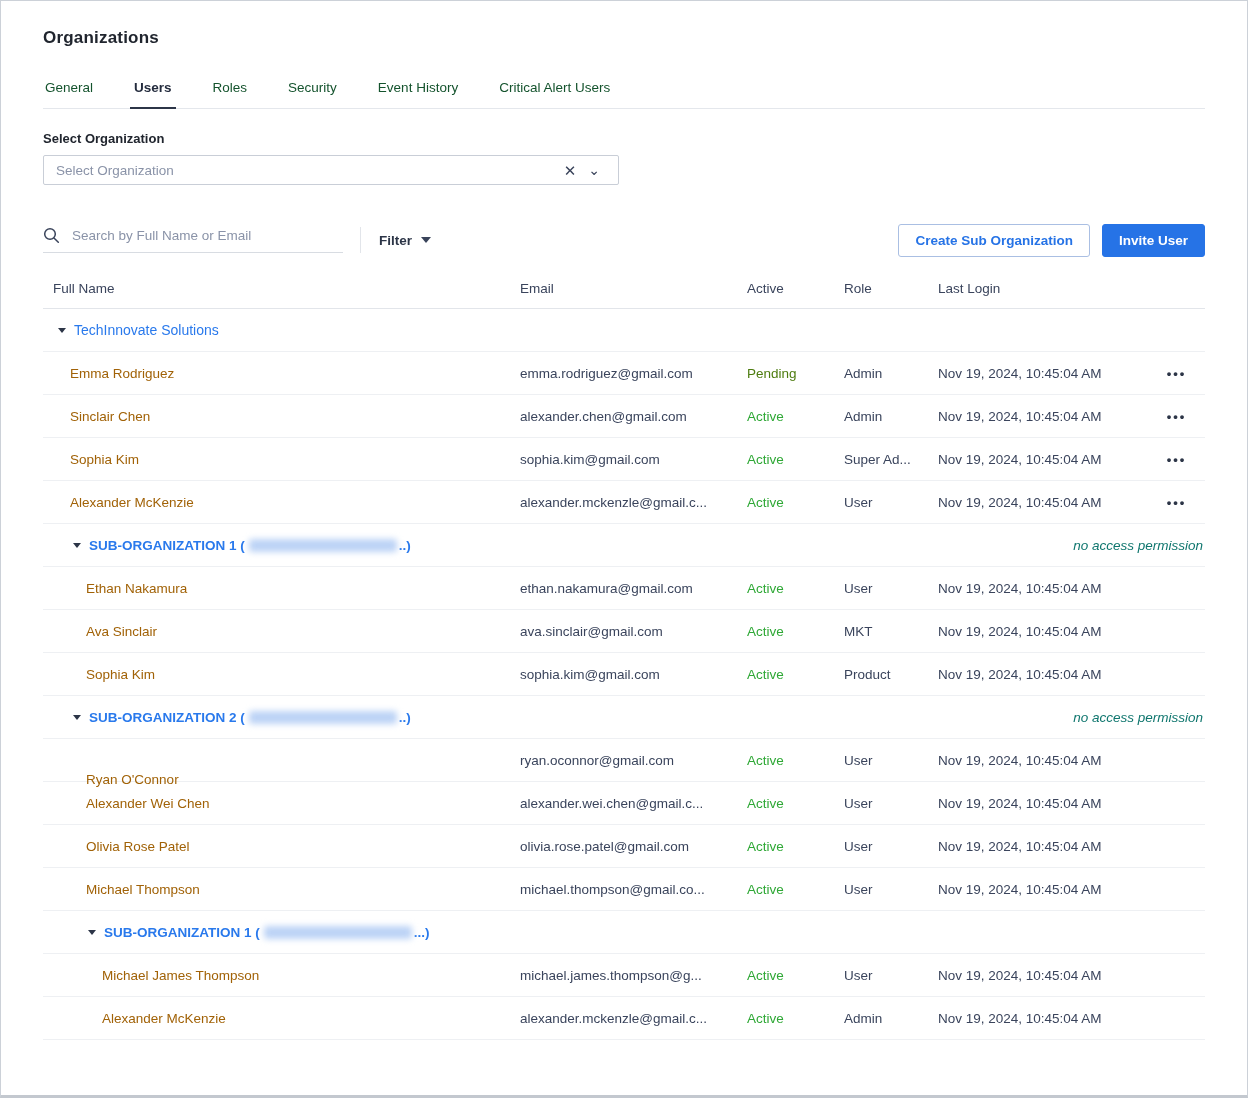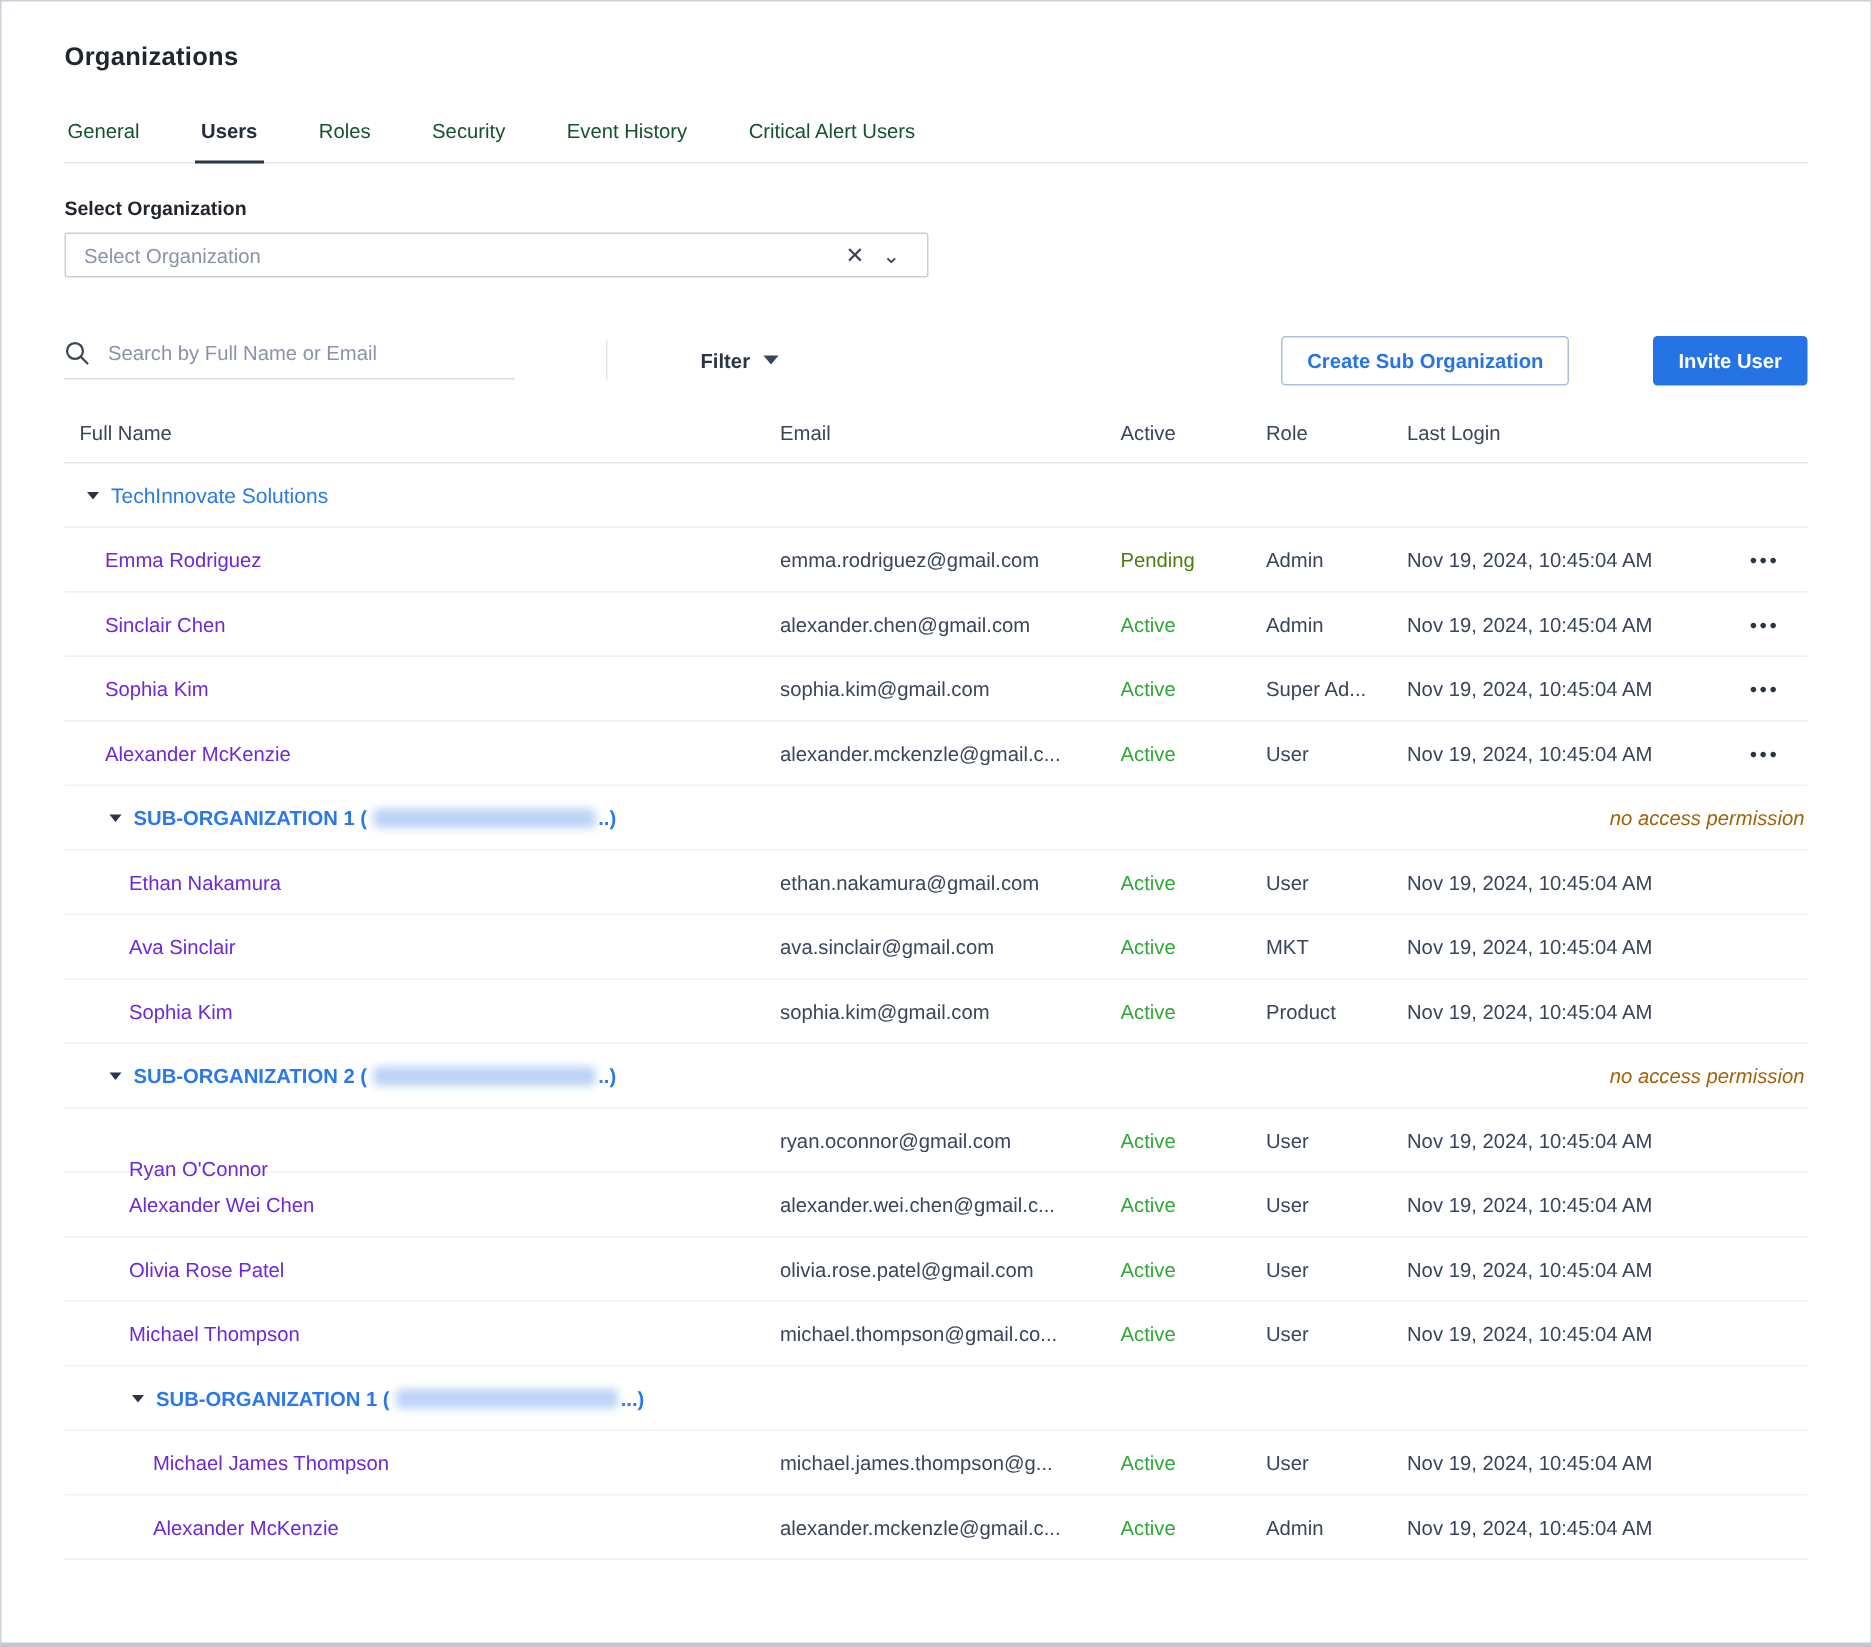--- a/index.html
+++ b/index.html
@@ -19,49 +19,49 @@
   
   .select-label { margin-top:22px; font-size:13px; font-weight:700; color:#20252e; }
   .org-select {
     margin-top:9px; width:576px; height:30px; border:1px solid #c9ced7; border-radius:2px;
     display:flex; align-items:center; padding:0 12px; cursor:pointer; background:#fff;
   }
   .org-select .ph { flex:1; font-size:13.5px; color:#8a93a8; }
   .org-select .ico { color:#39435a; font-size:14px; line-height:1; padding:0 6px; cursor:pointer; }
   .org-select .ico.x { font-size:15px; }
   
-  .toolbar { margin-top:38px; display:flex; align-items:center; height:34px;gap:44px; }
+  .toolbar { margin-top:38px; display:flex; align-items:center; height:34px; }
   .searchbox { display:flex; align-items:center; width:300px; border-bottom:1px solid #d8dce2; padding-bottom:8px; }
   .searchbox svg { flex:0 0 auto; }
   .searchbox input { border:none; outline:none; flex:1; font-size:13.5px; color:#39435a; margin-left:12px; font-family:"Liberation Sans", sans-serif; }
   .searchbox input::placeholder { color:#8a93a8; }
   .vdiv { width:1px; height:26px; background:#e2e5ea; margin:0 18px 0 17px; }
   .filter { display:flex; align-items:center; gap:9px; font-size:13.5px; color:#2c3547; font-weight:700; cursor:pointer; }
   .caret-down { width:0; height:0; border-left:5px solid transparent; border-right:5px solid transparent; border-top:6px solid #39435a; display:inline-block; }
   .spacer { flex:1; }
   .btn { height:33px; border-radius:3px; font-size:13.5px; font-weight:700; padding:0 16px; cursor:pointer; font-family:"Liberation Sans", sans-serif; }
   .btn.outline { background:#fff; border:1px solid #aabfe3; color:#2673E6; margin-right:12px; }
   .btn.primary { background:#2673E6; border:1px solid #2673E6; color:#fff; }
   
   .tbl { margin-top:12px; }
   .thead { display:grid; grid-template-columns:477px 227px 97px 94px 208px 61px; height:40px; align-items:center; border-bottom:1px solid #e2e5ea; }
   .thead .th { font-size:13.5px; color:#3a445c; font-weight:400; }
   .thead .th:first-child { padding-left:10px; }
   .row { border-bottom:1px solid #eef0f3; height:43px; }
   .urow { display:grid; grid-template-columns:477px 227px 97px 94px 208px 61px; align-items:center; }
   .cell { font-size:13.5px; color:#3a445c; white-space:nowrap; overflow:hidden; }
-  .cell.name { color:#6d28d9; }
+  .cell.name { color:#a16207; }
   .menu-dots { text-align:center; font-size:13px; letter-spacing:2px; color:#2c3547; font-weight:700; cursor:pointer; user-select:none; }
   .grow { display:flex; align-items:center; justify-content:space-between; height:100%; }
   .gleft { display:flex; align-items:center; }
   .tri { width:0; height:0; border-left:4.5px solid transparent; border-right:4.5px solid transparent; border-top:5.5px solid #2c3547; margin-right:8px; cursor:pointer; flex:0 0 auto; }
   .gname { font-size:13.5px; color:#2979EC; font-weight:700; cursor:pointer; display:flex; align-items:center; }
   .gname.l0 { font-size:14px; font-weight:400; }
   .blur-blob { display:inline-block; width:148px; height:13px; margin:0 2px 0 4px; background:#bcd3f6; border-radius:3px; filter:blur(3px); }
-  .noaccess { font-size:13.5px; font-style:italic; color:#a16207; padding-right:2px; }
+  .noaccess { font-size:13.5px; font-style:italic; color:#0f766e; padding-right:2px; }
 </style>
 </head>
 <body>
 
 <div class="frame">
 
   <div class="page-title">Organizations</div>
 
   <div class="tabs" id="tabs">
       <div class="tab">General</div>

